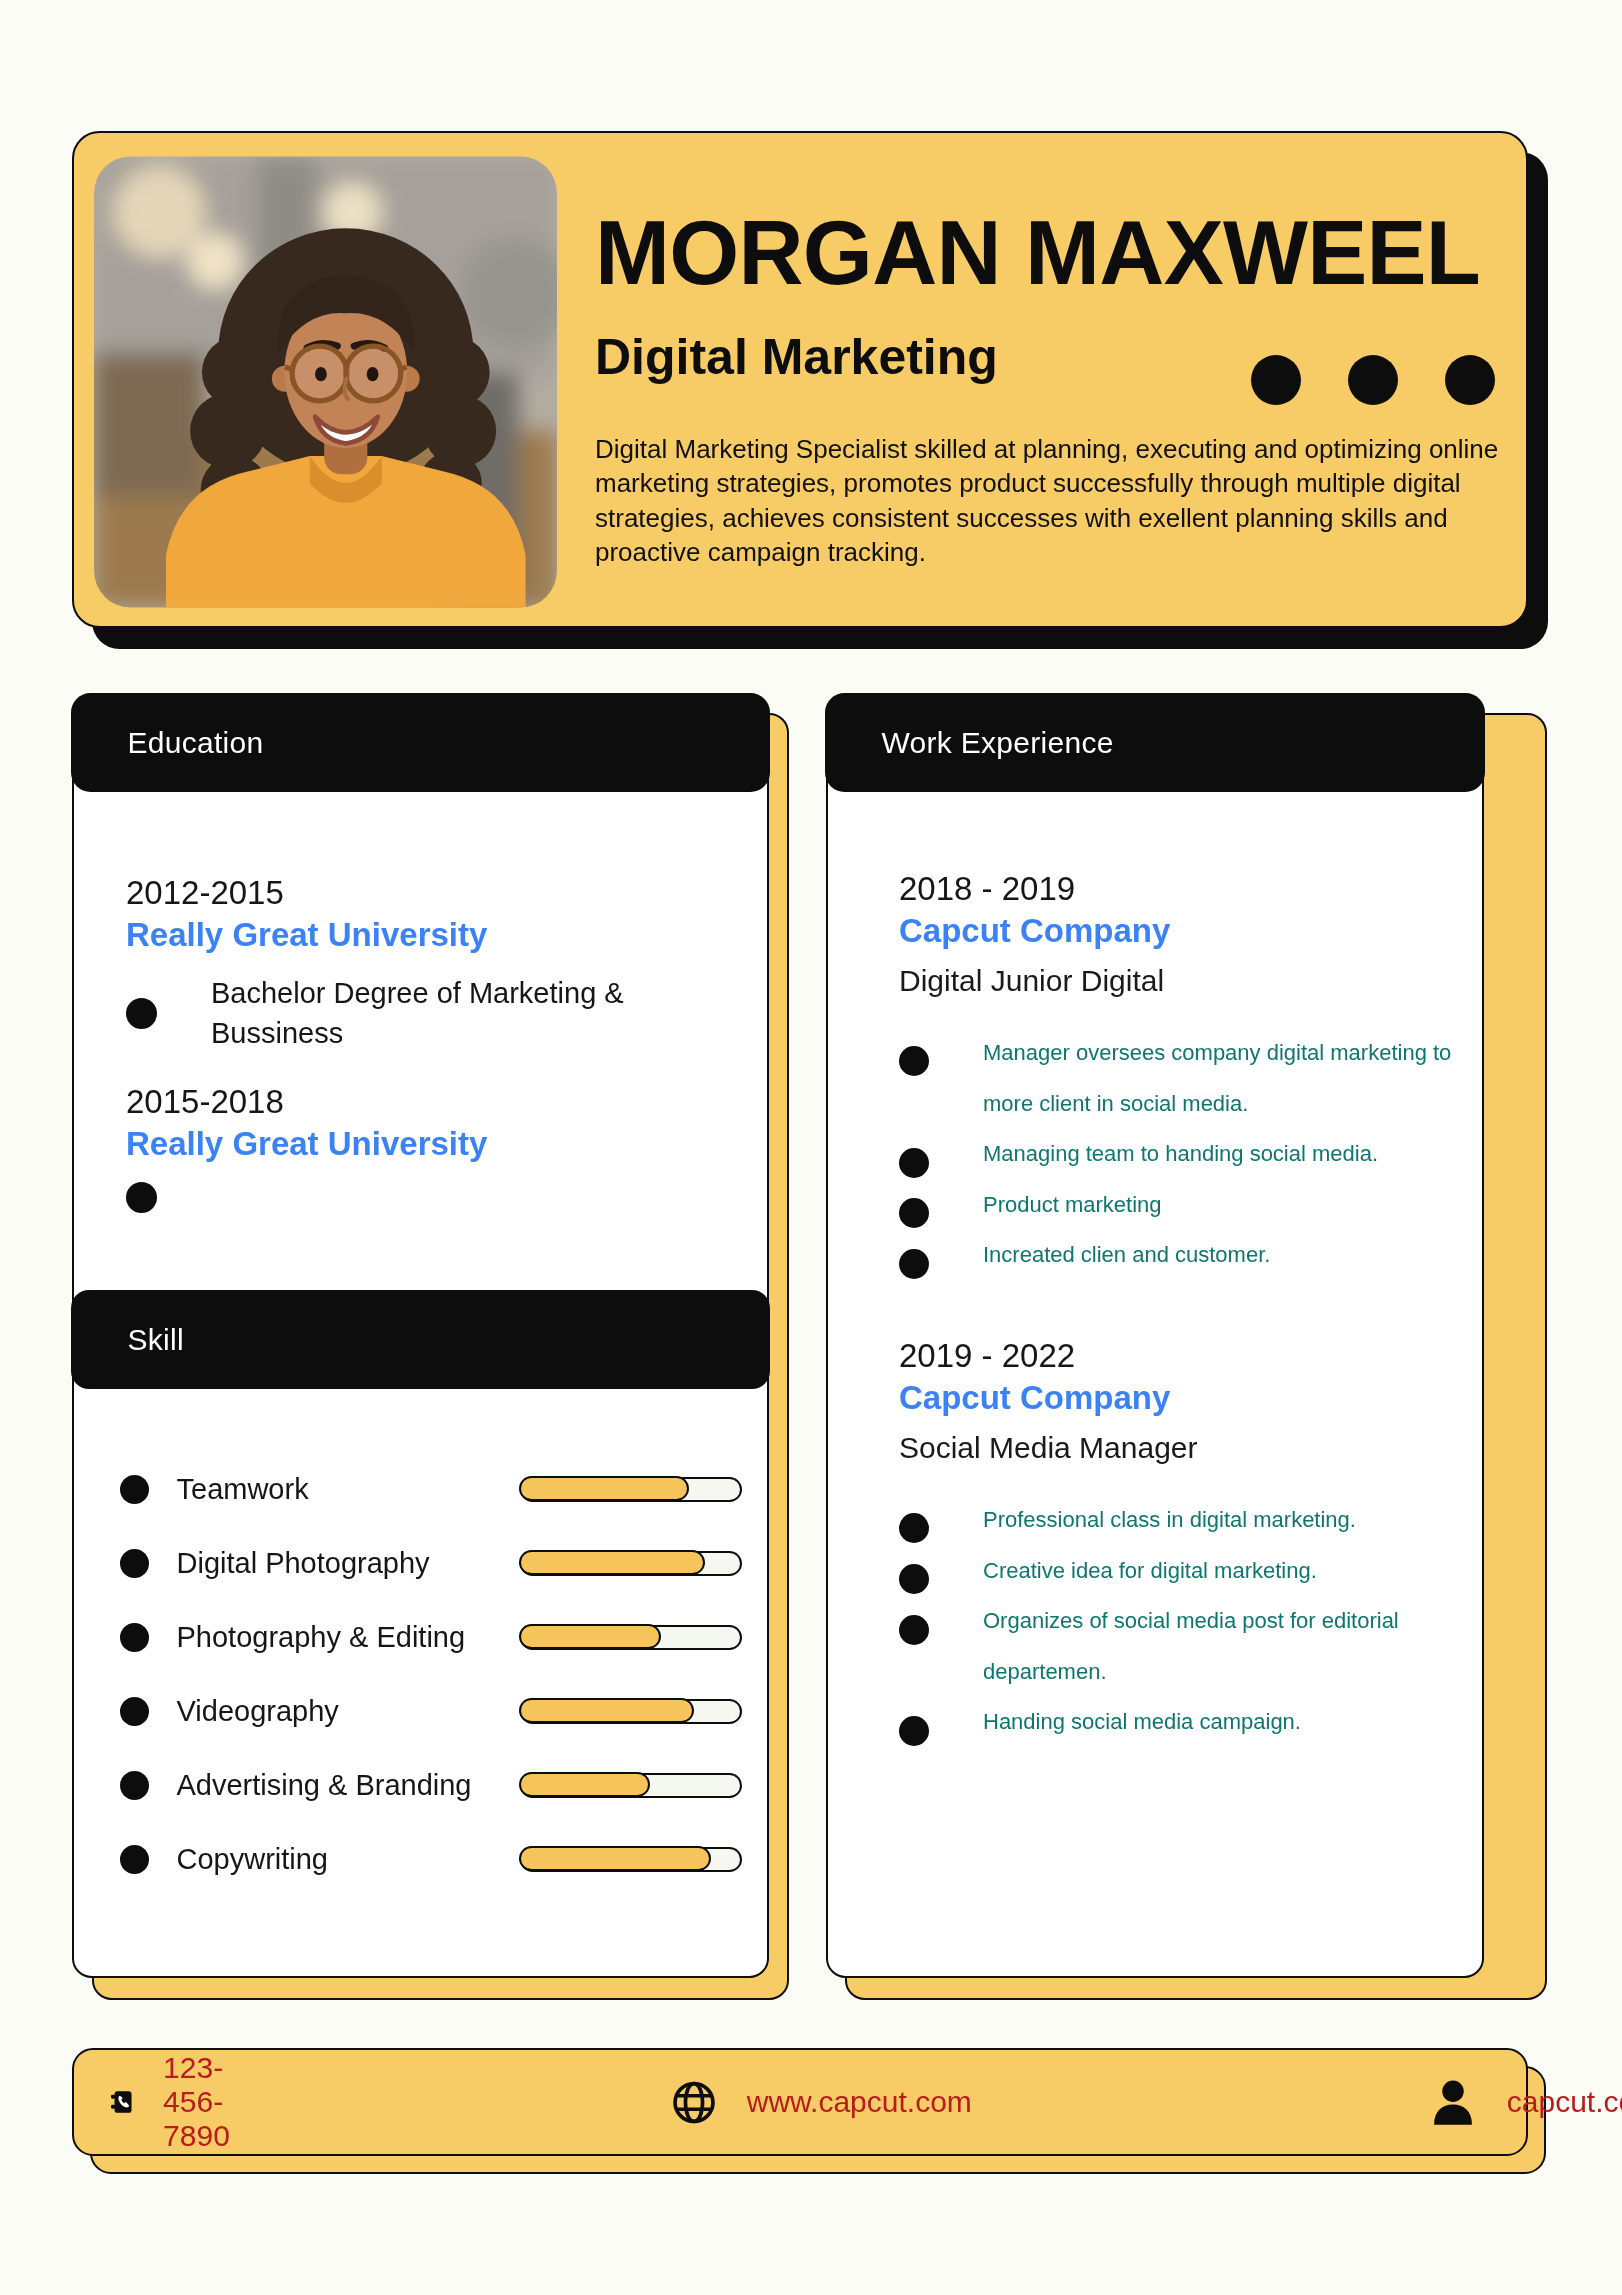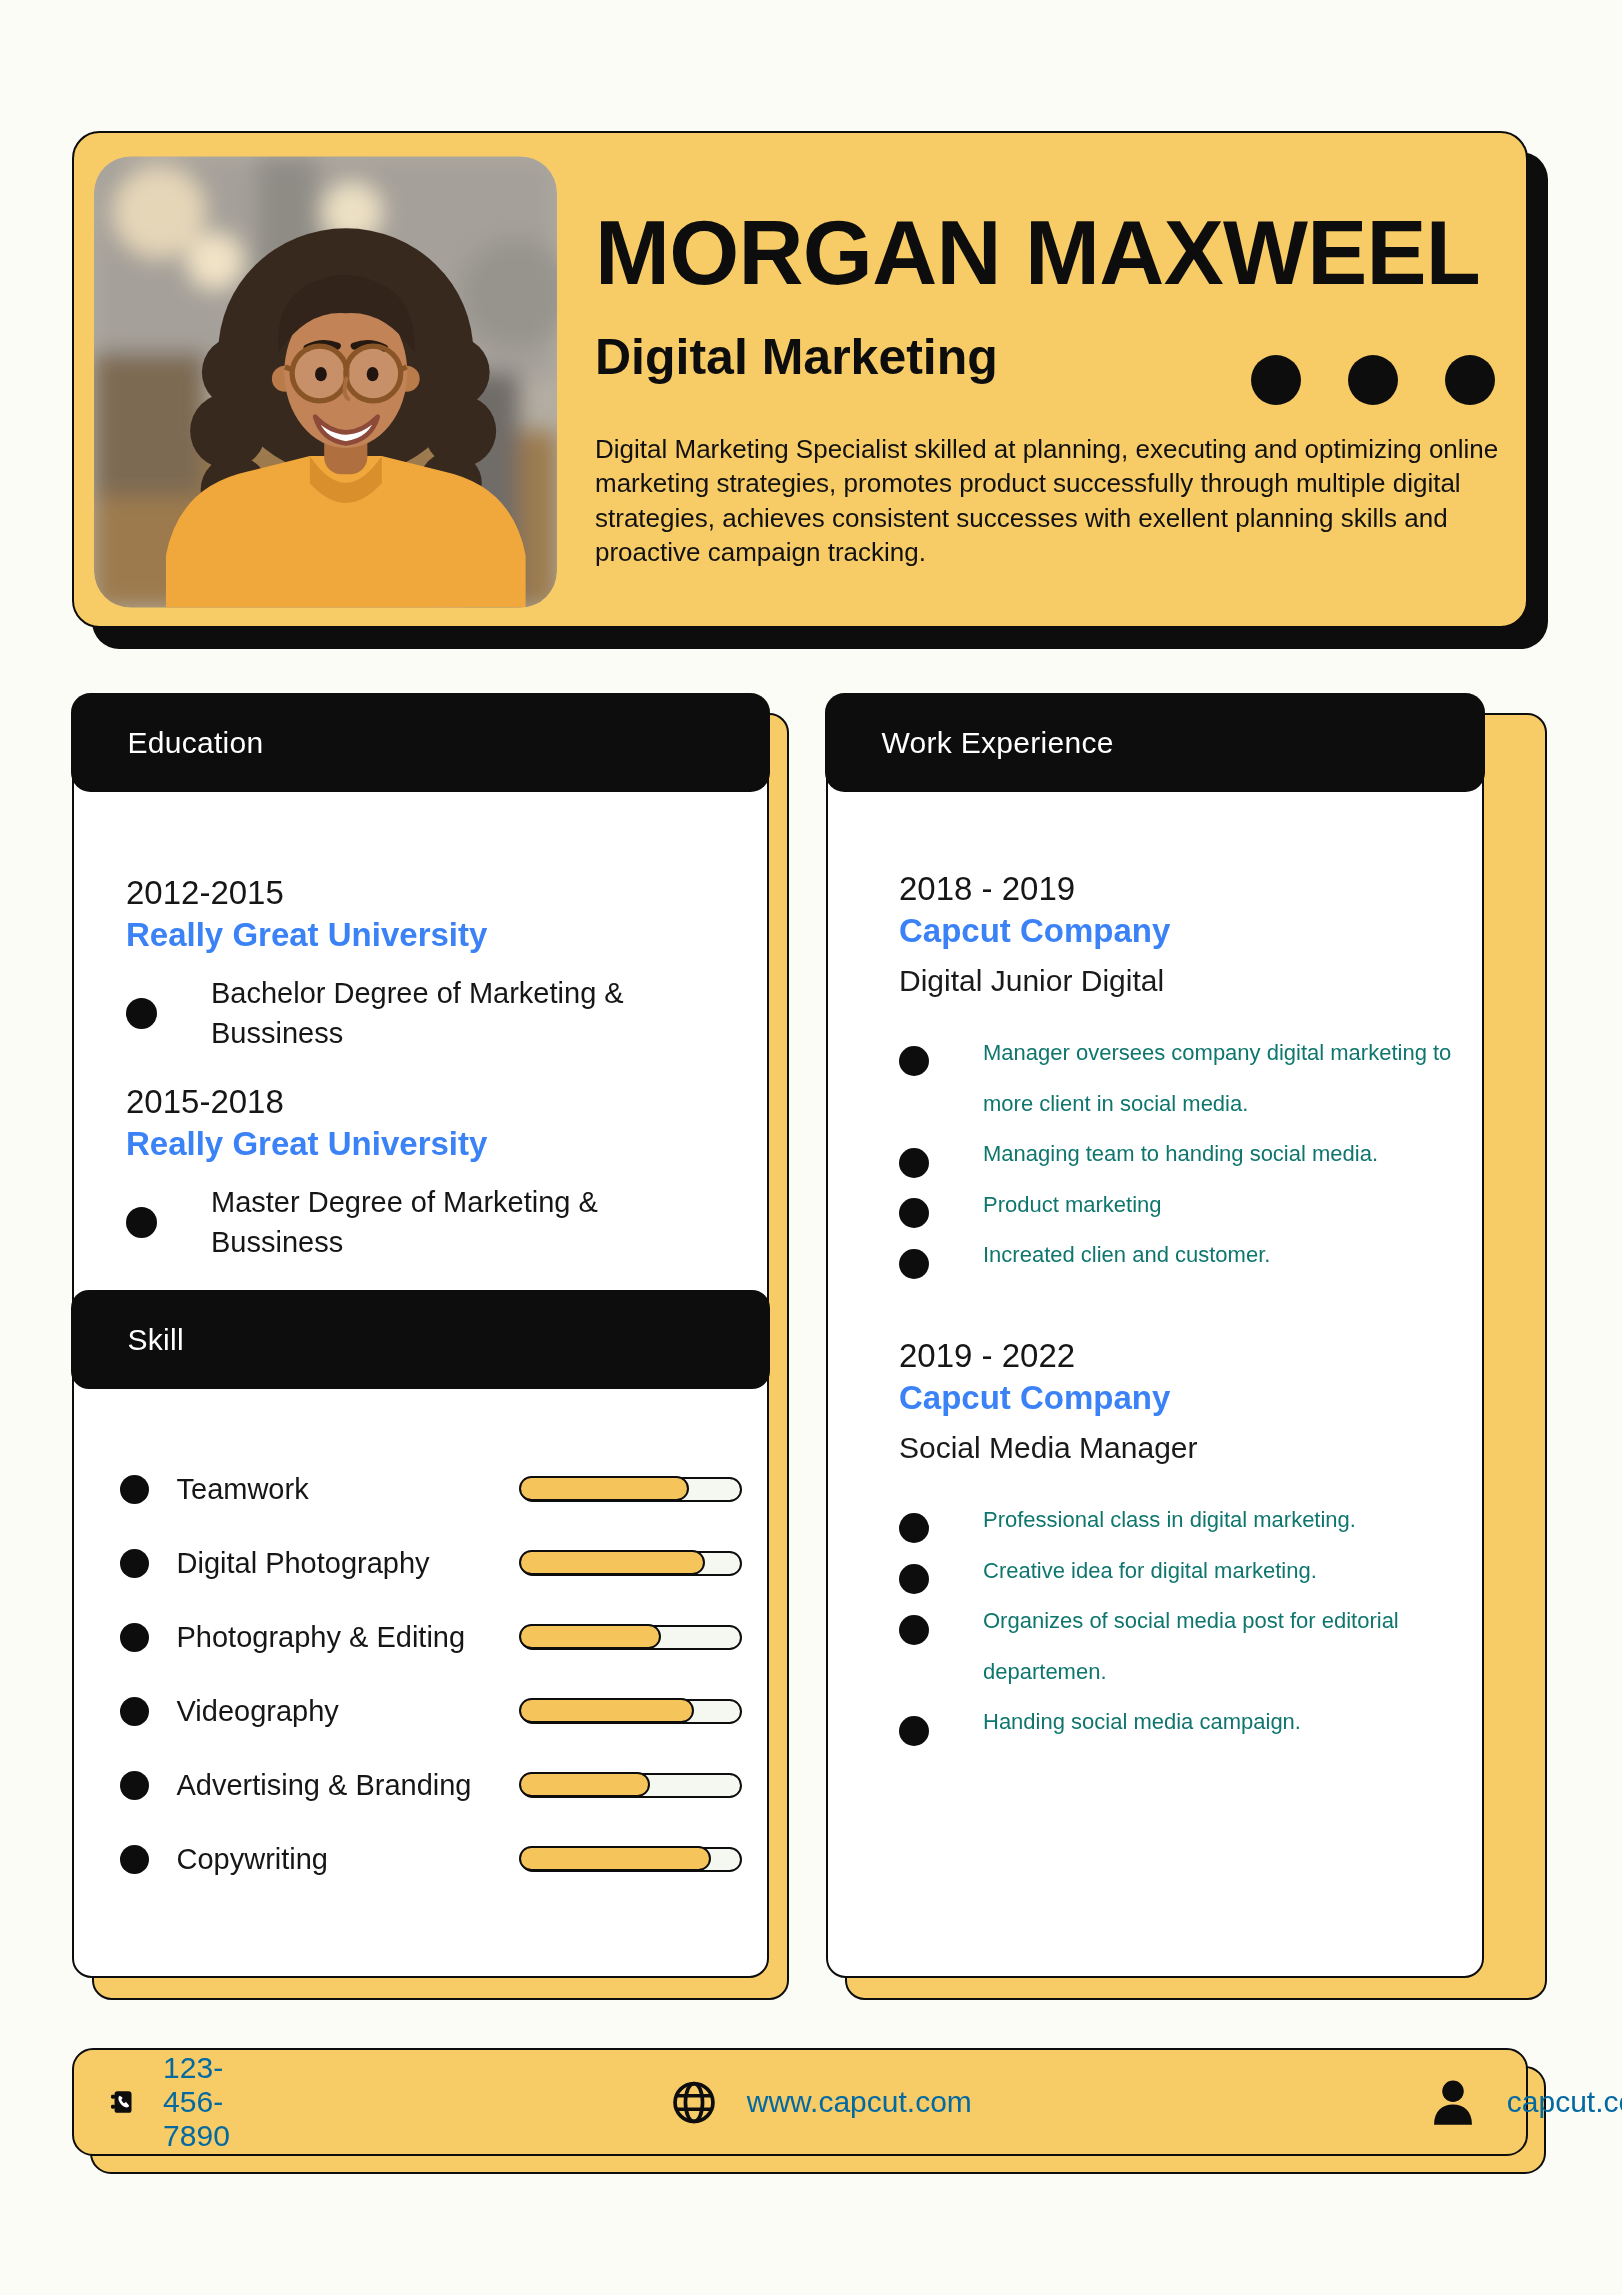--- a/index.html
+++ b/index.html
@@ -54,21 +54,21 @@
   .role{font-size:30px;font-weight:400;margin-top:14.4px;line-height:1.15;color:#1a1a1a;}
   .job-ul{margin-top:29.4px;}
   .job-li{align-items:flex-start;}
   .job-li .bullet-dot{width:30px;height:30px;margin-top:18.3px;}
   .job-li .btext{font-size:22px;line-height:2.3;width:576px;color:#0f766e;}
   .job2{margin-top:56px;}
   
   .ftr-shadow{left:90px;top:2066px;width:1456px;height:108px;background:#F7CB66;border:2.6px solid #0D0D0D;border-radius:21px;box-sizing:border-box;}
   .ftr-card{left:72px;top:2048px;width:1456px;height:108px;background:#F7CB66;border:2.6px solid #0D0D0D;border-radius:21px;box-sizing:border-box;
     display:flex;align-items:center;}
-  .ftr-item{display:flex;align-items:center;font-size:30px;font-weight:500;color:#0369a1;}
+  .ftr-item{display:flex;align-items:center;font-size:30px;font-weight:500;color:#b91c1c;}
   .ftr-item .ic{margin-right:31px;display:block;}
   .f1{margin-left:37px;}
   .f2{margin-left:419px;}
   .f3{margin-left:458px;}
 </style>
 </head>
 <body>
 
 <div id="page">
 
@@ -162,21 +162,20 @@
         <li class="edu-li">
           <span class="bullet-dot"></span>
           <span class="btext">Bachelor Degree of Marketing &amp; Bussiness</span>
         </li>
       </ul>
       <div class="period gap-period">2015-2018</div>
       <div class="school">Really Great University</div>
       <ul class="blist">
         <li class="edu-li">
           <span class="bullet-dot"></span>
-          <span class="btext">Master Degree of Marketing &amp; Bussiness</span>
         </li>
       </ul>
     </div>
 
     <div class="section-bar mid">
       <span>Skill</span>
     </div>
 
     <div class="skill-rows">
       <div class="skill-row">

